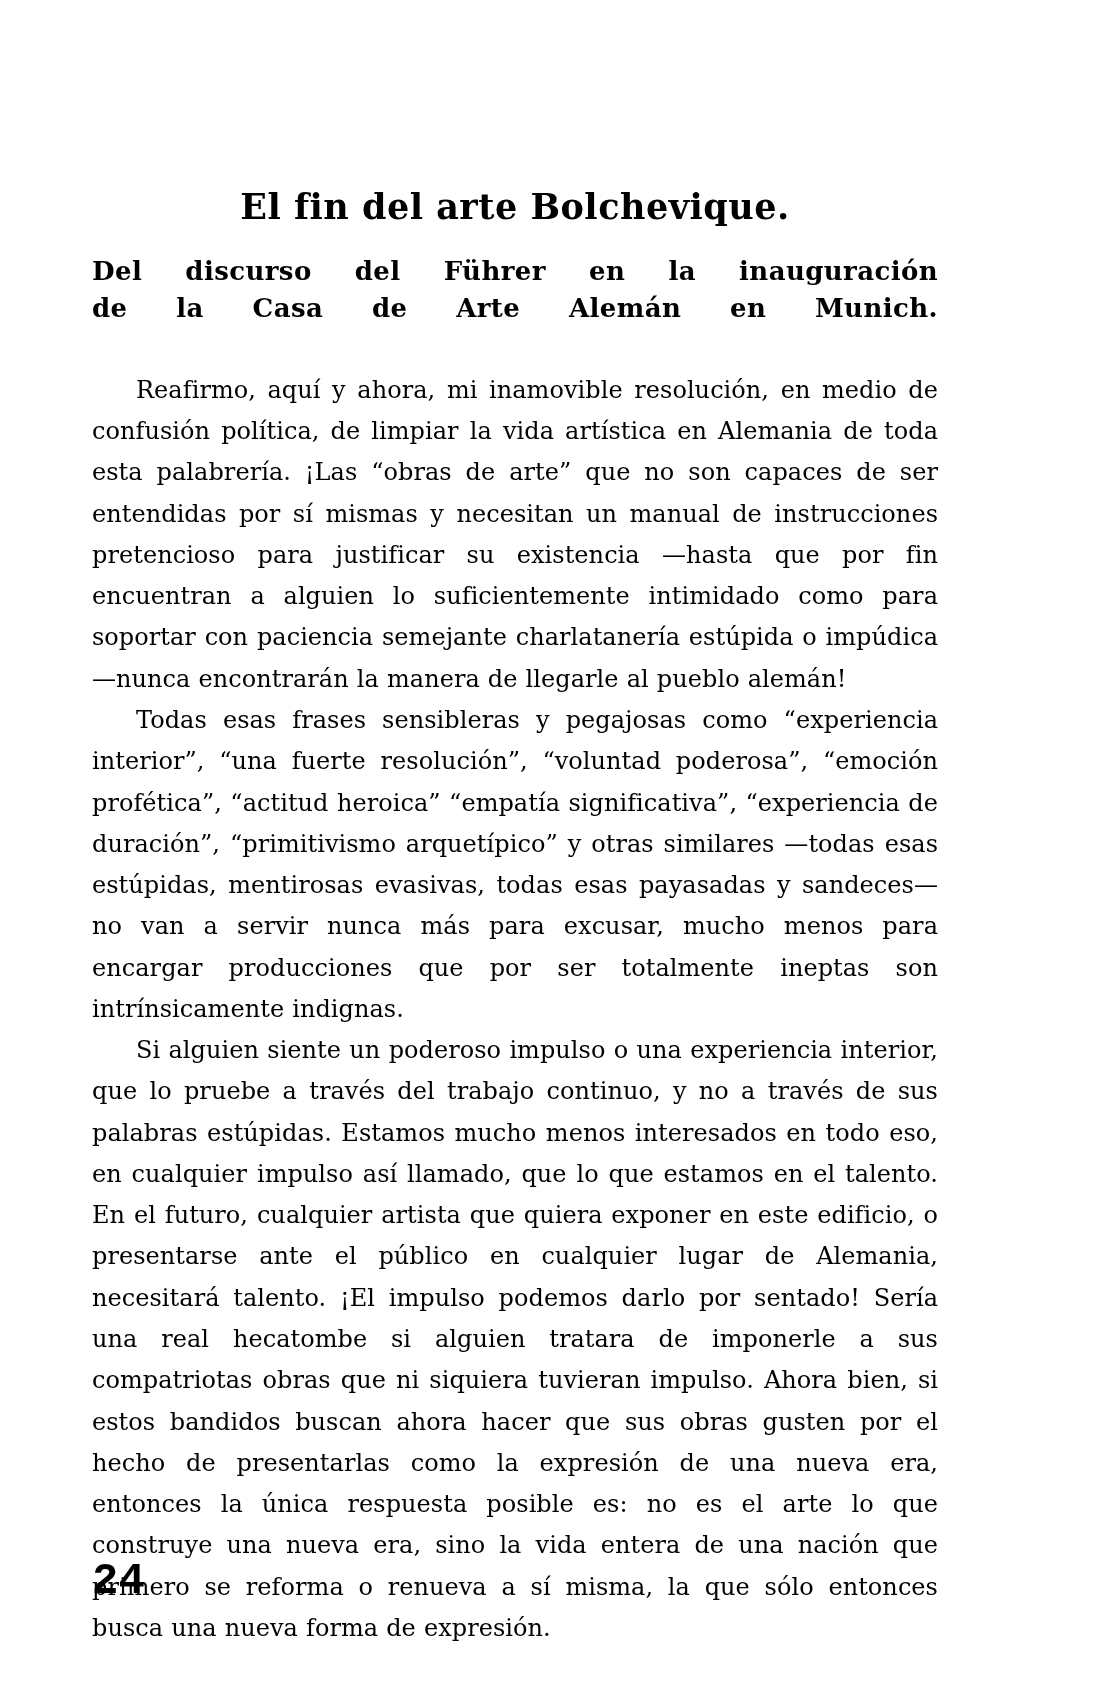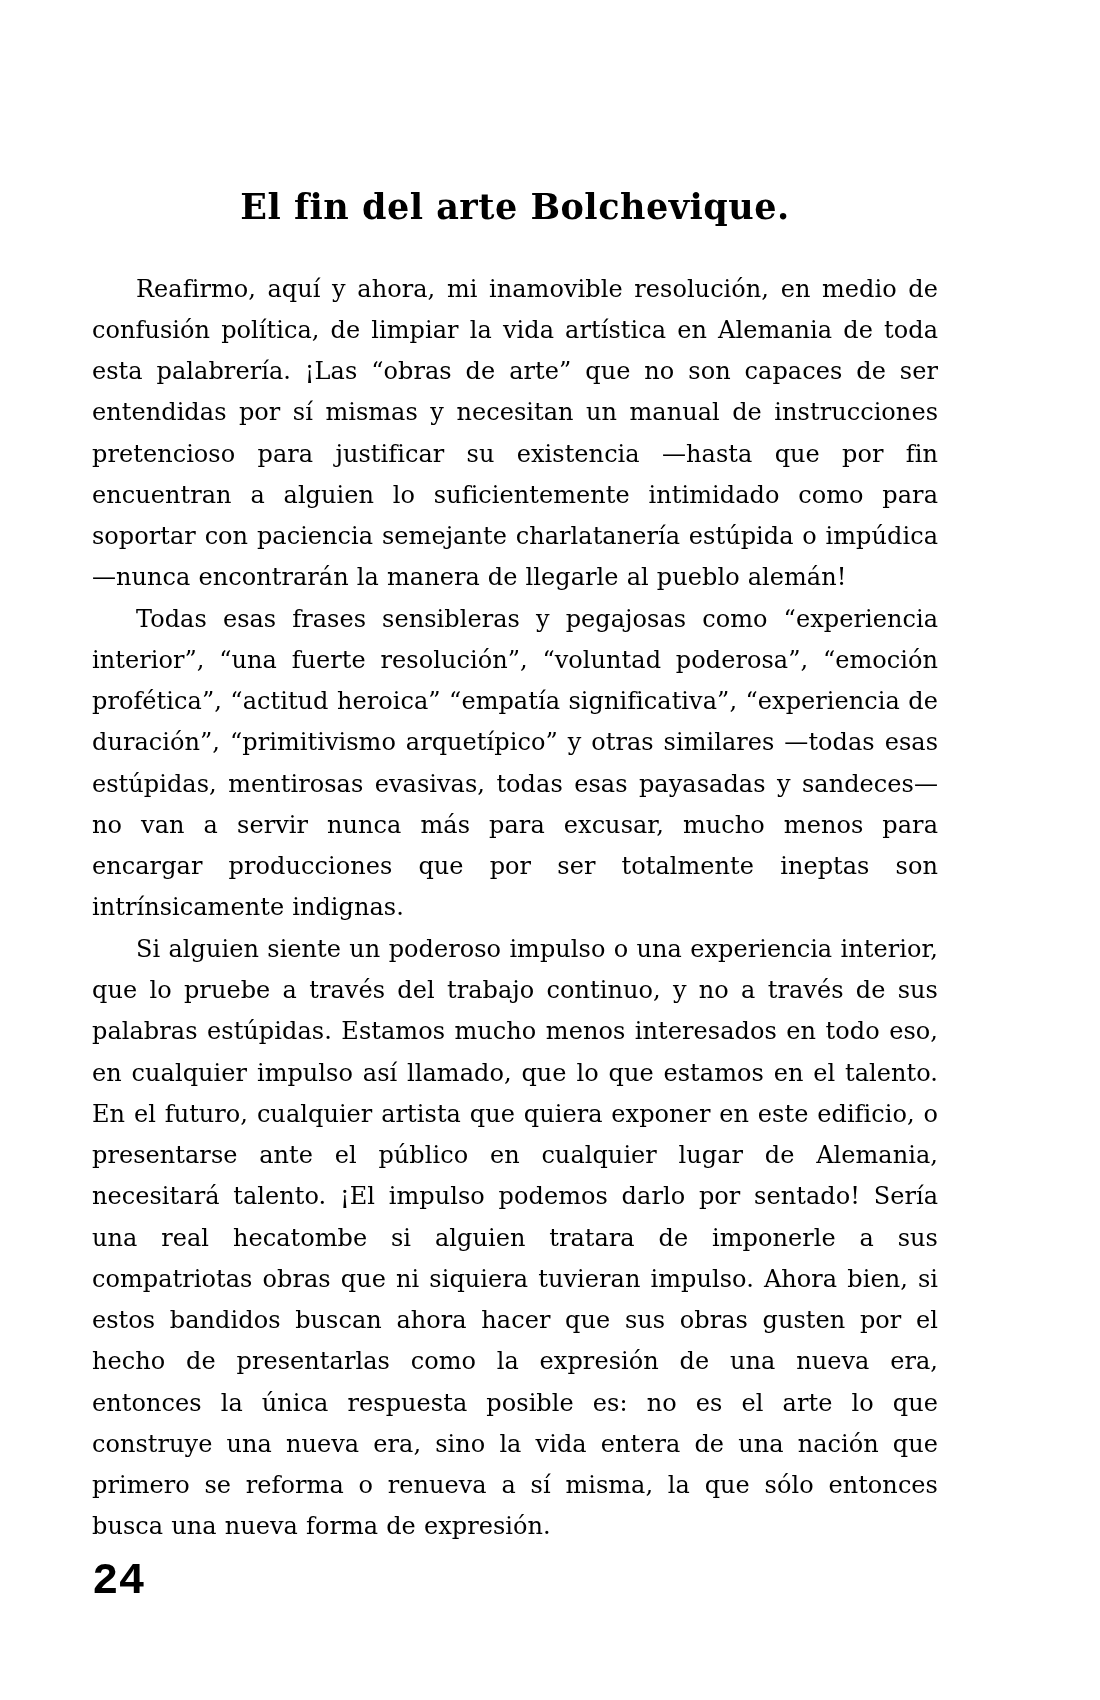--- a/index.html
+++ b/index.html
@@ -77,20 +77,22 @@
   }
 </style>
 </head>
 <body>
 
 <div class="page">
   <div class="content">
 
     <h1 class="doc-title">El fin del arte Bolchevique.</h1>
 
+    <h2 class="doc-subtitle">Del discurso del Führer en la inauguración
+de la Casa de Arte Alemán en Munich.</h2>
 
     <div class="body-text">
       <p>Reafirmo, aquí y ahora, mi inamovible resolución, en medio de confusión política, de limpiar la vida artística en Alemania de toda esta palabrería. ¡Las “obras de arte” que no son capaces de ser entendidas por sí mismas y necesitan un manual de instrucciones pretencioso para justificar su existencia —hasta que por fin encuentran a alguien lo suficientemente intimidado como para soportar con paciencia semejante charlatanería estúpida o impúdica —nunca encontrarán la manera de llegarle al pueblo alemán!</p>
       <p>Todas esas frases sensibleras y pegajosas como “experiencia interior”, “una fuerte resolución”, “voluntad poderosa”, “emoción profética”, “actitud heroica” “empatía significativa”, “experiencia de duración”, “primitivismo arquetípico” y otras similares —todas esas estúpidas, mentirosas evasivas, todas esas payasadas y sandeces— no van a servir nunca más para excusar, mucho menos para encargar producciones que por ser totalmente ineptas son intrínsicamente indignas.</p>
       <p>Si alguien siente un poderoso impulso o una experiencia interior, que lo pruebe a través del trabajo continuo, y no a través de sus palabras estúpidas. Estamos mucho menos interesados en todo eso, en cualquier impulso así llamado, que lo que estamos en el talento. En el futuro, cualquier artista que quiera exponer en este edificio, o presentarse ante el público en cualquier lugar de Alemania, necesitará talento. ¡El impulso podemos darlo por sentado! Sería una real hecatombe si alguien tratara de imponerle a sus compatriotas obras que ni siquiera tuvieran impulso. Ahora bien, si estos bandidos buscan ahora hacer que sus obras gusten por el hecho de presentarlas como la expresión de una nueva era, entonces la única respuesta posible es: no es el arte lo que construye una nueva era, sino la vida entera de una nación que primero se reforma o renueva a sí misma, la que sólo entonces busca una nueva forma de expresión.</p>
     </div>
 
   </div>
 
   <div class="page-number">24</div>

